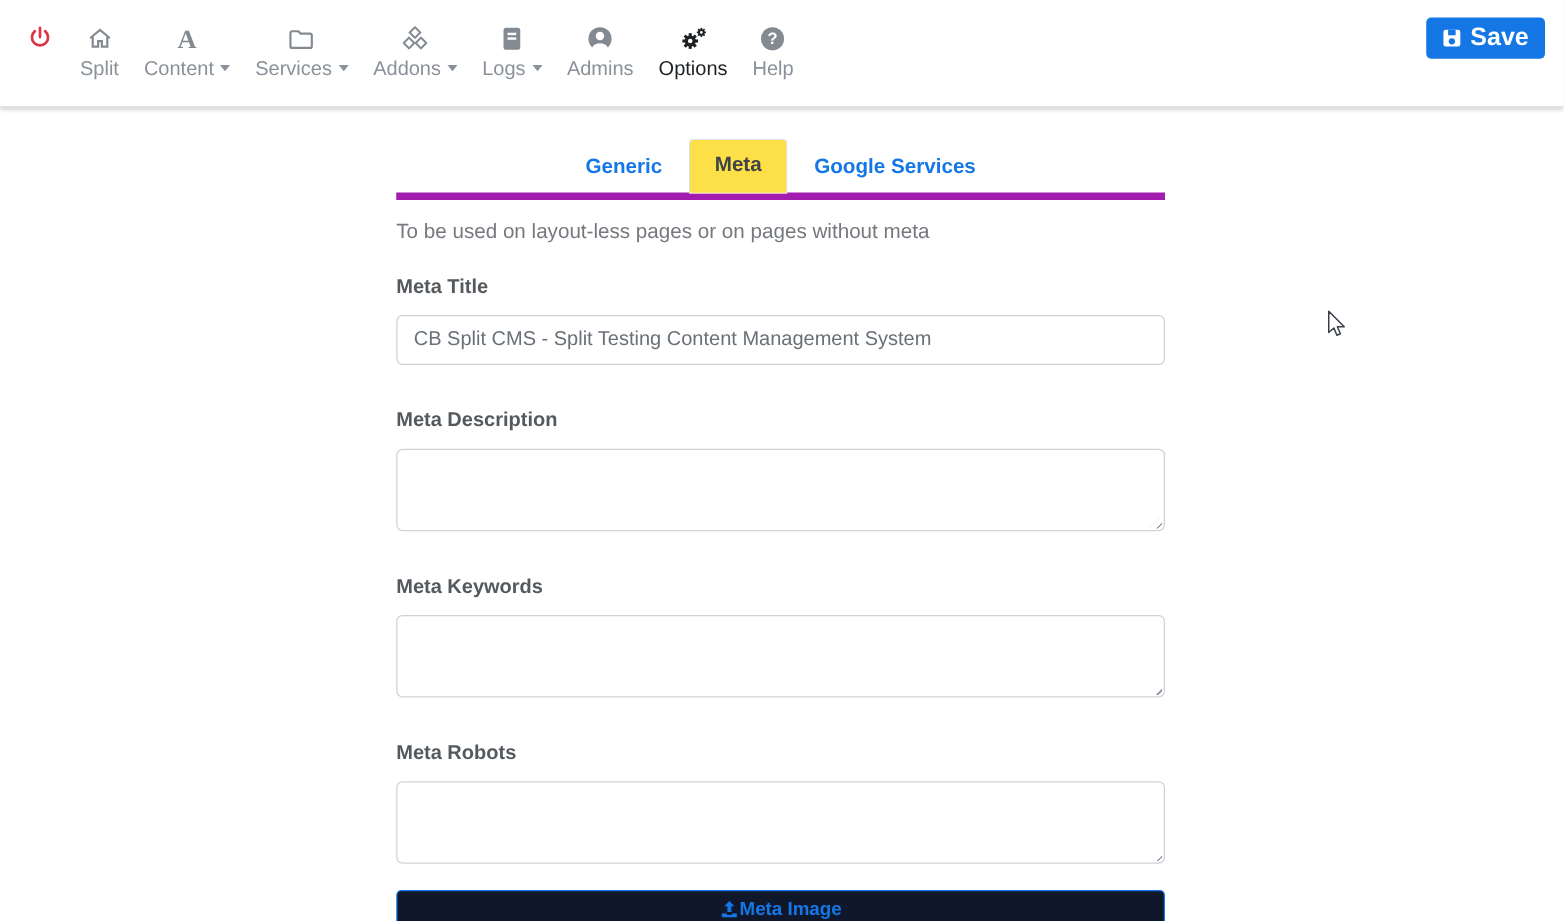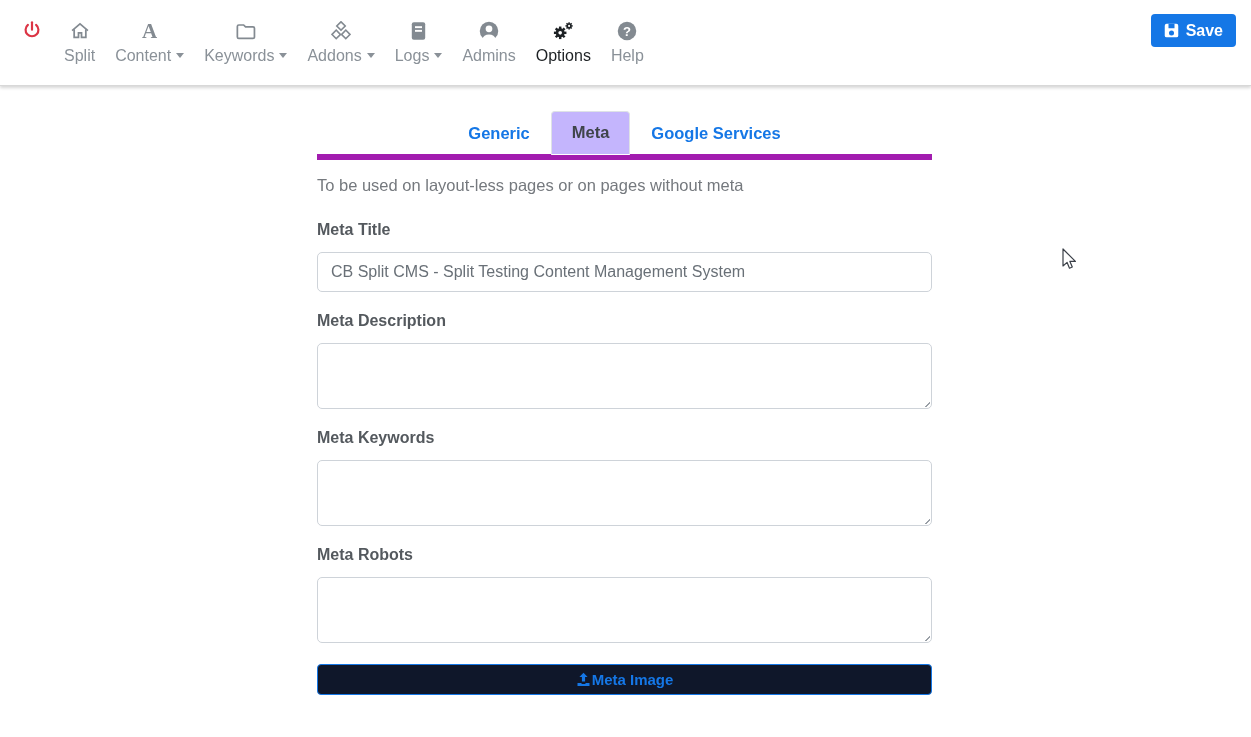--- a/index.html
+++ b/index.html
@@ -35,43 +35,43 @@
     display:inline-block; width:0; height:0; margin-left:5px;
     border-left:4.5px solid transparent; border-right:4.5px solid transparent;
     border-top:5px solid currentColor; vertical-align:middle; position:relative; top:-1px;
   }
   .save-btn {
     position:absolute; top:14px; right:15px;
     height:33px; padding:0 13px;
     background:var(--accent); color:#fff;
     border:none; border-radius:4px;
     font-family:"Liberation Sans",sans-serif;
-    font-size:16px; font-weight:600;
+    font-size:20px; font-weight:600;
     display:flex; align-items:center; gap:7px; cursor:pointer;
   }
   .save-btn svg { width:15px; height:15px; display:block; }
 
   
   .container { width:615px; margin:25px 0 0 317px; }
 
   .tab-bar { display:flex; justify-content:center; border-bottom:6px solid #a21caf; align-items:flex-end; }
   .tab {
     padding:11px 20px 12px; font-size:16.5px; font-weight:600;
     color:var(--accent); cursor:pointer; white-space:nowrap;
     border:1px solid transparent; border-bottom:none;
     margin-bottom:-1px; border-radius:4px 4px 0 0;
   }
   .tab.active {
-    color:#3f444a; background:#c4b5fd;
+    color:#3f444a; background:#fde047;
     border:1px solid #dee2e6; border-bottom:1px solid #fff;
   }
 
   .intro { margin-top:16px; color:#75797e; font-size:16.5px; }
 
-  .field-label { margin-top:20px; font-size:16px; font-weight:700; color:#54595e; }
+  .field-label { margin-top:36px; font-size:16px; font-weight:700; color:#54595e; }
   .text-input {
     margin-top:13px; width:100%; height:40px;
     border:1px solid #ced3d9; border-radius:5px;
     padding:0 13px; font-family:"Liberation Sans",sans-serif;
     font-size:16px; color:#697077; background:#fff; outline:none;
   }
   .ta-wrap { position:relative; margin-top:13px; }
   .text-area {
     display:block; width:100%; height:66px;
     border:1px solid #ced3d9; border-radius:5px;
@@ -124,21 +124,21 @@
       <span class="nav-icon font-a">A</span>
       <span class="nav-label"><span>Content</span><span class="caret"></span></span>
     </div>
 
     <div class="nav-item">
       <span class="nav-icon">
         <svg viewBox="0 0 24 22">
             <path d="M2.6 17.5 V6 a1.6 1.6 0 0 1 1.6-1.6 h5.3 l2.1 2.1 h8.2 a1.6 1.6 0 0 1 1.6 1.6 v9.4 a1.6 1.6 0 0 1-1.6 1.6 H4.2 a1.6 1.6 0 0 1-1.6-1.6 Z" fill="none" stroke="currentColor" stroke-width="1.9"></path>
           </svg>
       </span>
-      <span class="nav-label"><span>Keywords</span><span class="caret"></span></span>
+      <span class="nav-label"><span>Services</span><span class="caret"></span></span>
     </div>
 
     <div class="nav-item">
       <span class="nav-icon">
         <svg viewBox="0 0 20 20">
           <g fill="none" stroke="currentColor" stroke-width="1.6">
             <rect x="7" y="2" width="6" height="6" transform="rotate(45 10 5)"></rect>
             <rect x="2.2" y="10.4" width="6" height="6" transform="rotate(45 5.2 13.4)"></rect>
             <rect x="11.8" y="10.4" width="6" height="6" transform="rotate(45 14.8 13.4)"></rect>
           </g>

